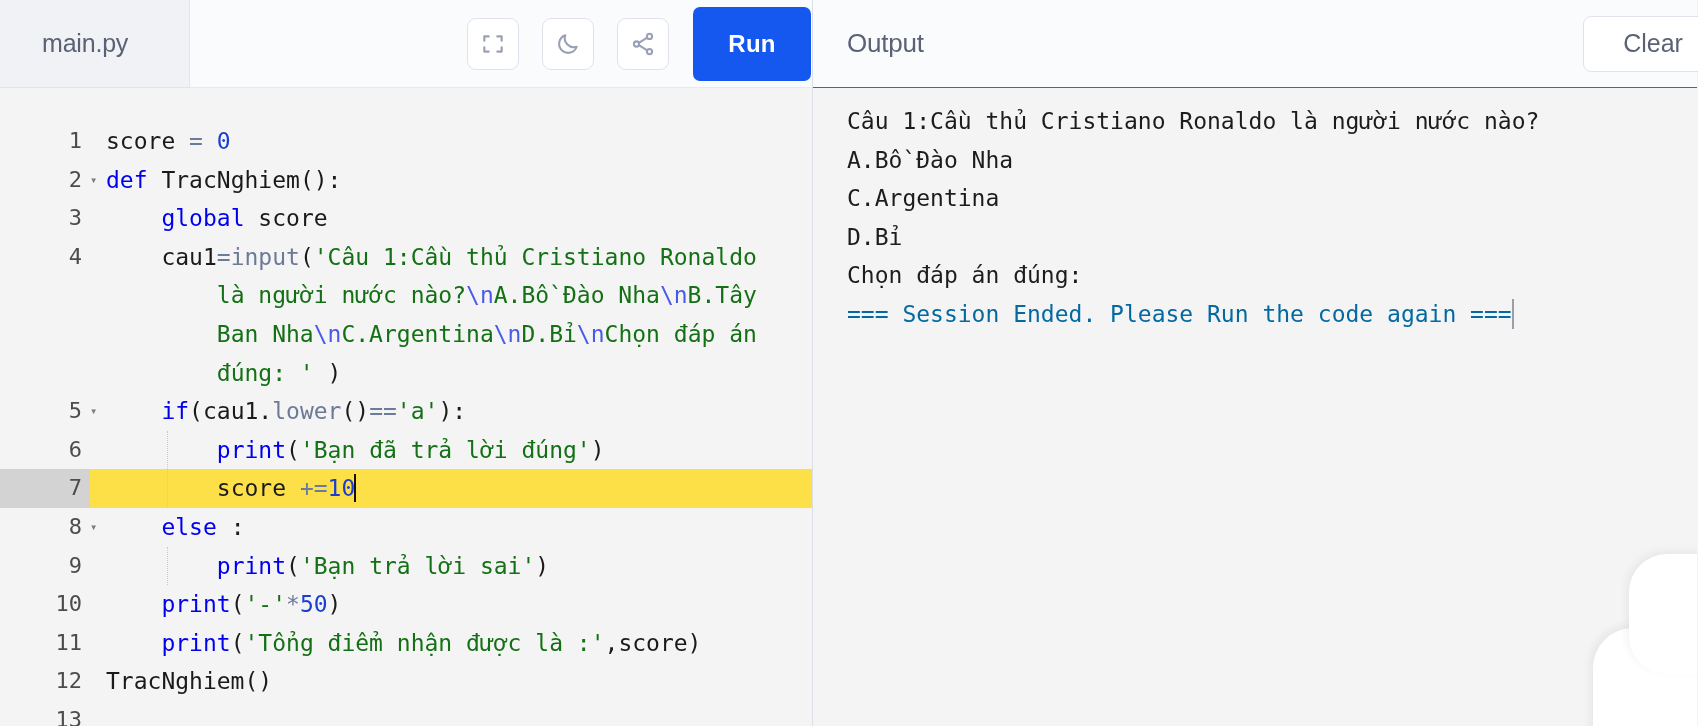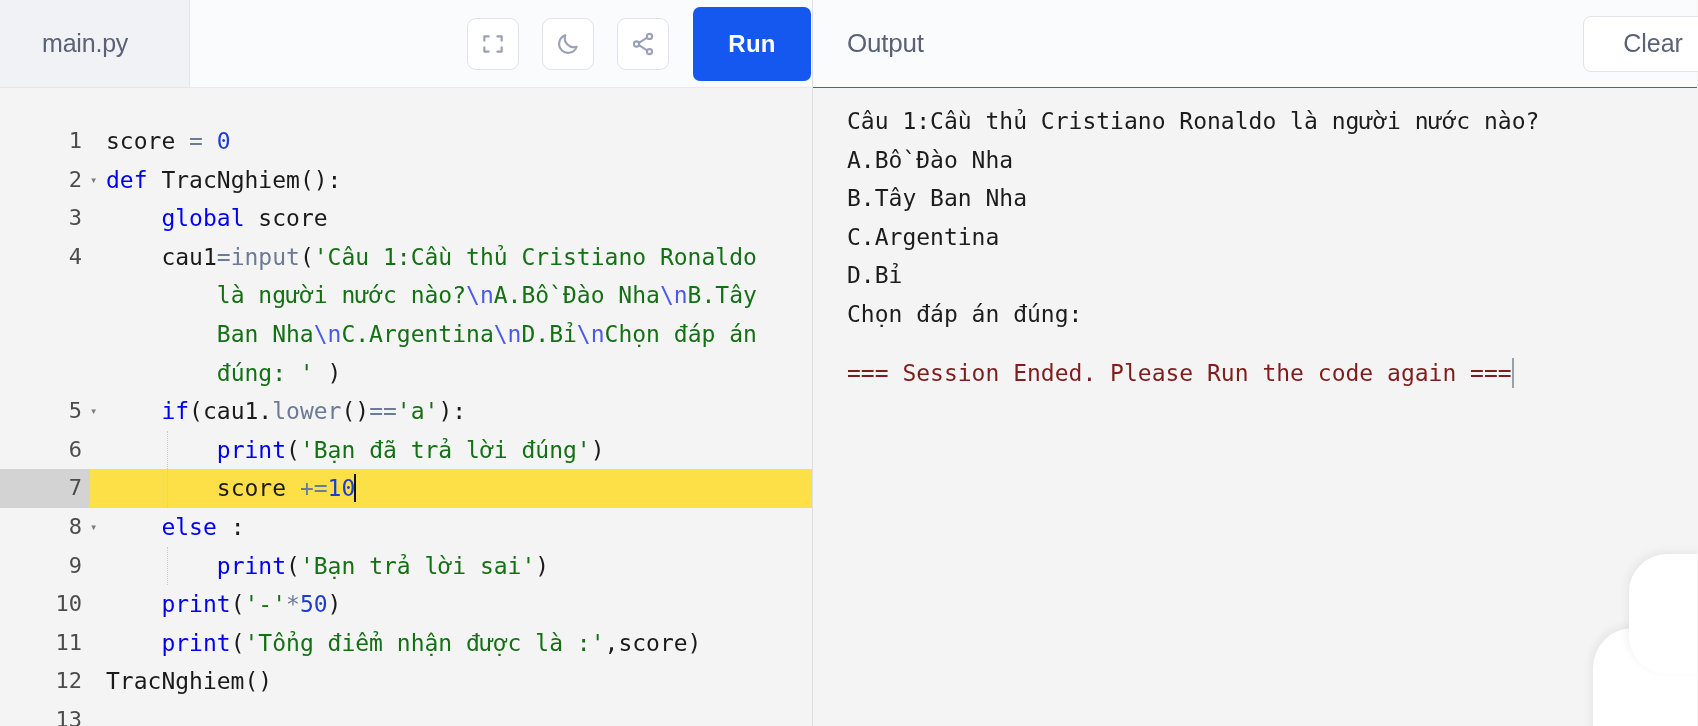--- a/index.html
+++ b/index.html
@@ -237,21 +237,21 @@
     background: #f4f4f4;
     padding: 14px 0 0 34px;
     box-sizing: border-box;
     font-family: "DejaVu Sans Mono", "Liberation Mono", monospace;
     font-size: 23px;
     line-height: 38.6px;
     color: #1c1c1c;
     overflow: hidden;
   }
   .out-line { white-space: pre; }
-  .out-line.session { color: #7f1d1d; margin-top: 20px; }
+  .out-line.session { color: #0369a1; }
 
   .out-caret {
     display: inline-block;
     width: 0;
     border-left: 2px solid #9aa0aa;
     height: 30px;
     vertical-align: -7px;
   }
 
   
@@ -421,21 +421,20 @@
     <div class="output-toolbar">
       <div class="output-title">Output</div>
       <div class="clear-btn">
         <span>Clear</span>
       </div>
     </div>
 
     <div class="output-body">
       <div class="out-line">Câu 1:Cầu thủ Cristiano Ronaldo là người nước nào?</div>
       <div class="out-line">A.Bồ Đào Nha</div>
-      <div class="out-line">B.Tây Ban Nha</div>
       <div class="out-line">C.Argentina</div>
       <div class="out-line">D.Bỉ</div>
       <div class="out-line">Chọn đáp án đúng:</div>
       <div class="out-line session"><span>=== Session Ended. Please Run the code again ===</span><span class="out-caret"></span></div>
 
       <div class="corner-accent"></div>
       <div class="corner-accent2"></div>
     </div>
   </div>
 

